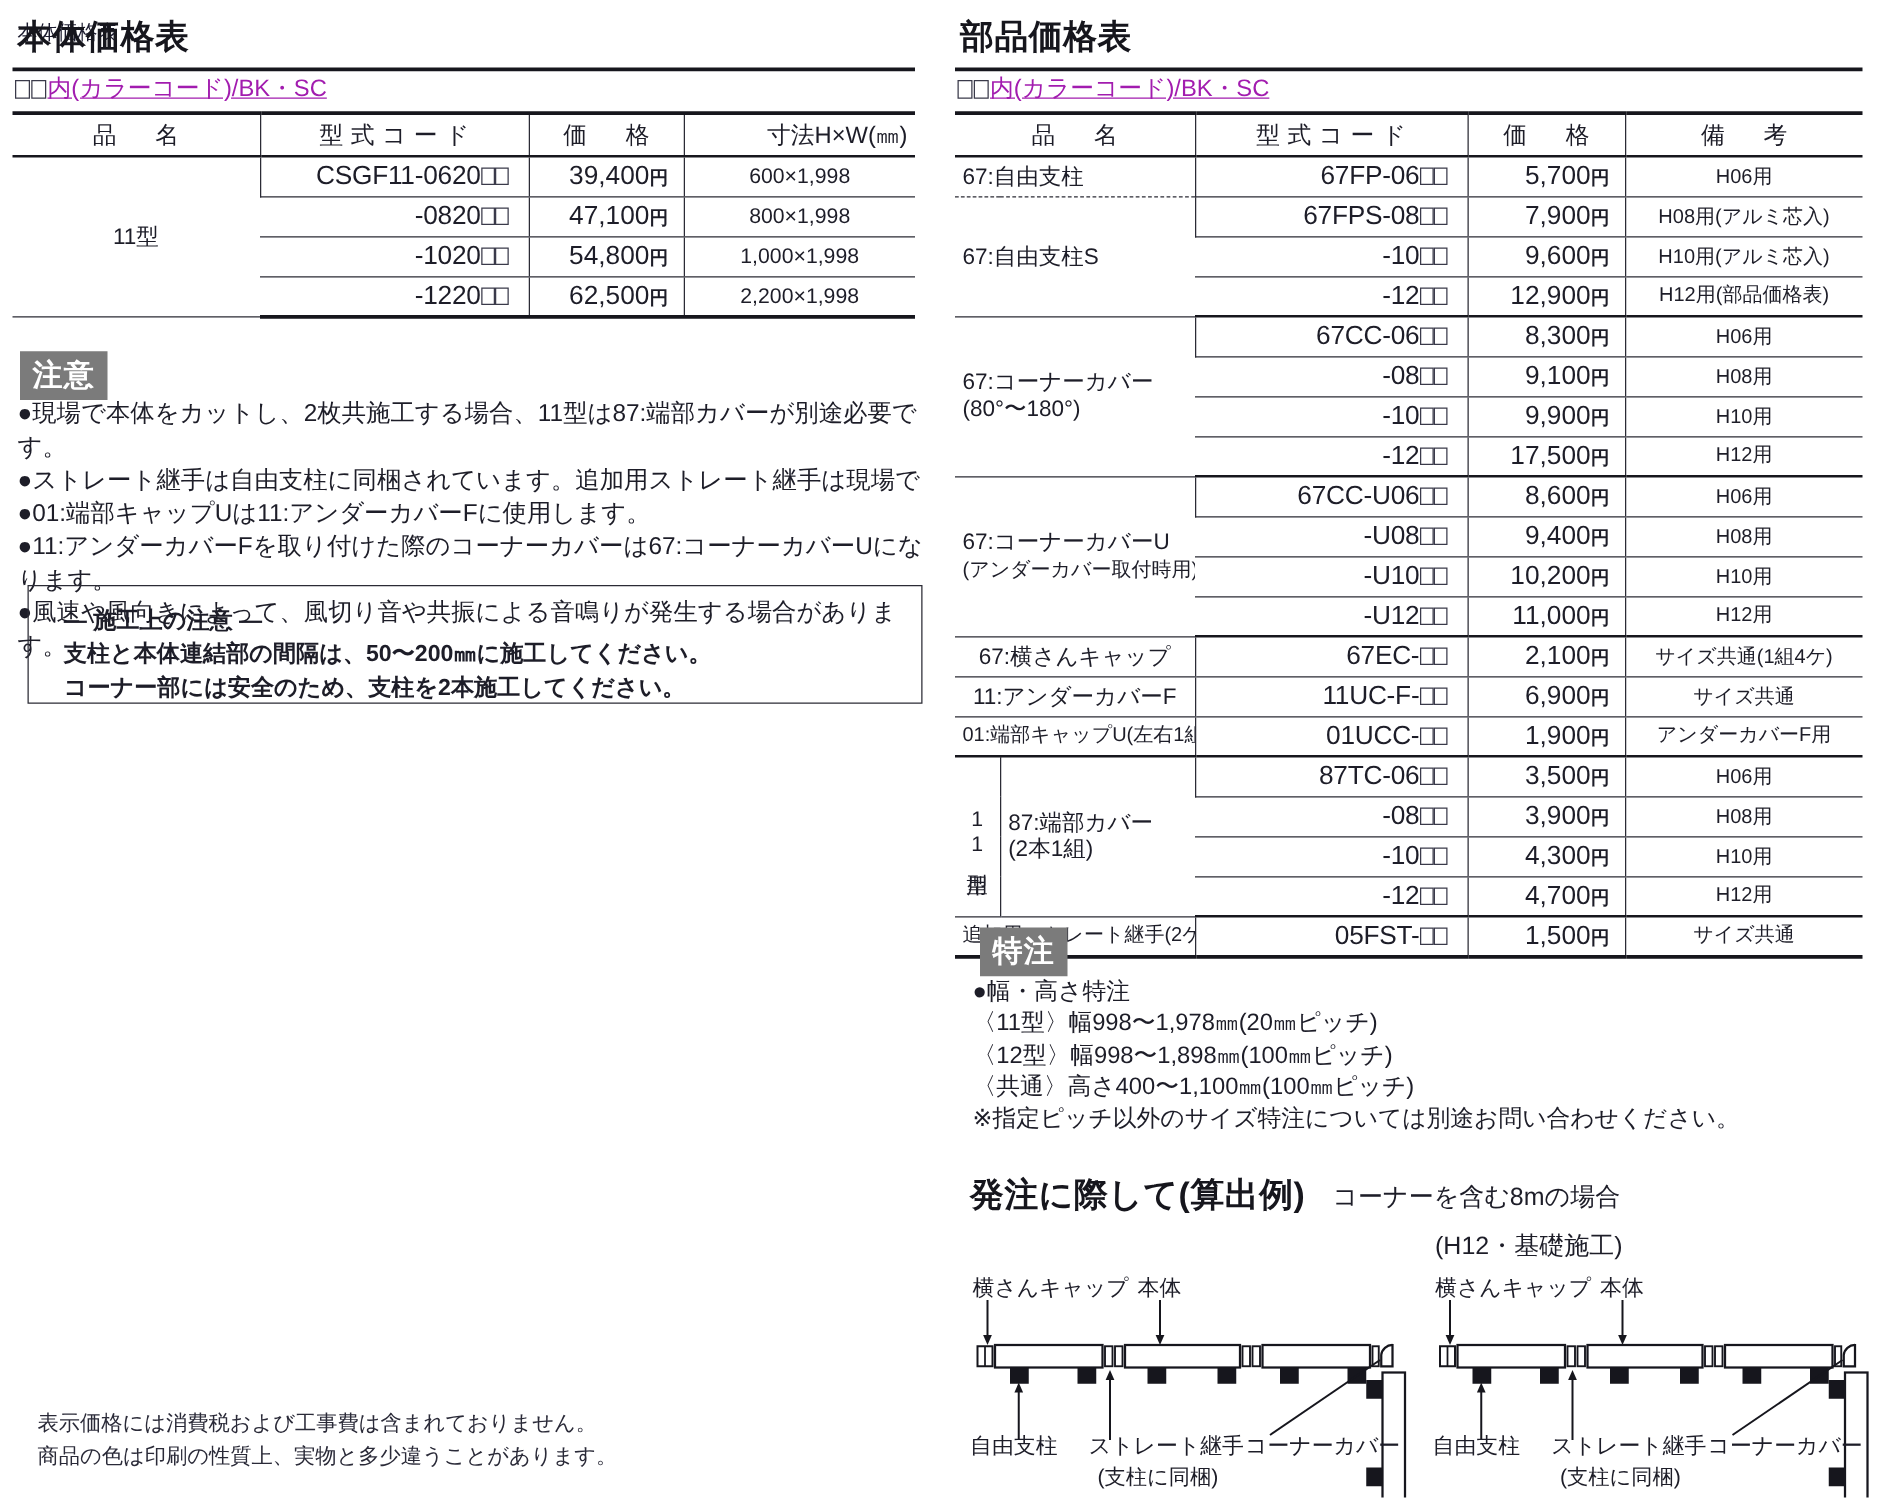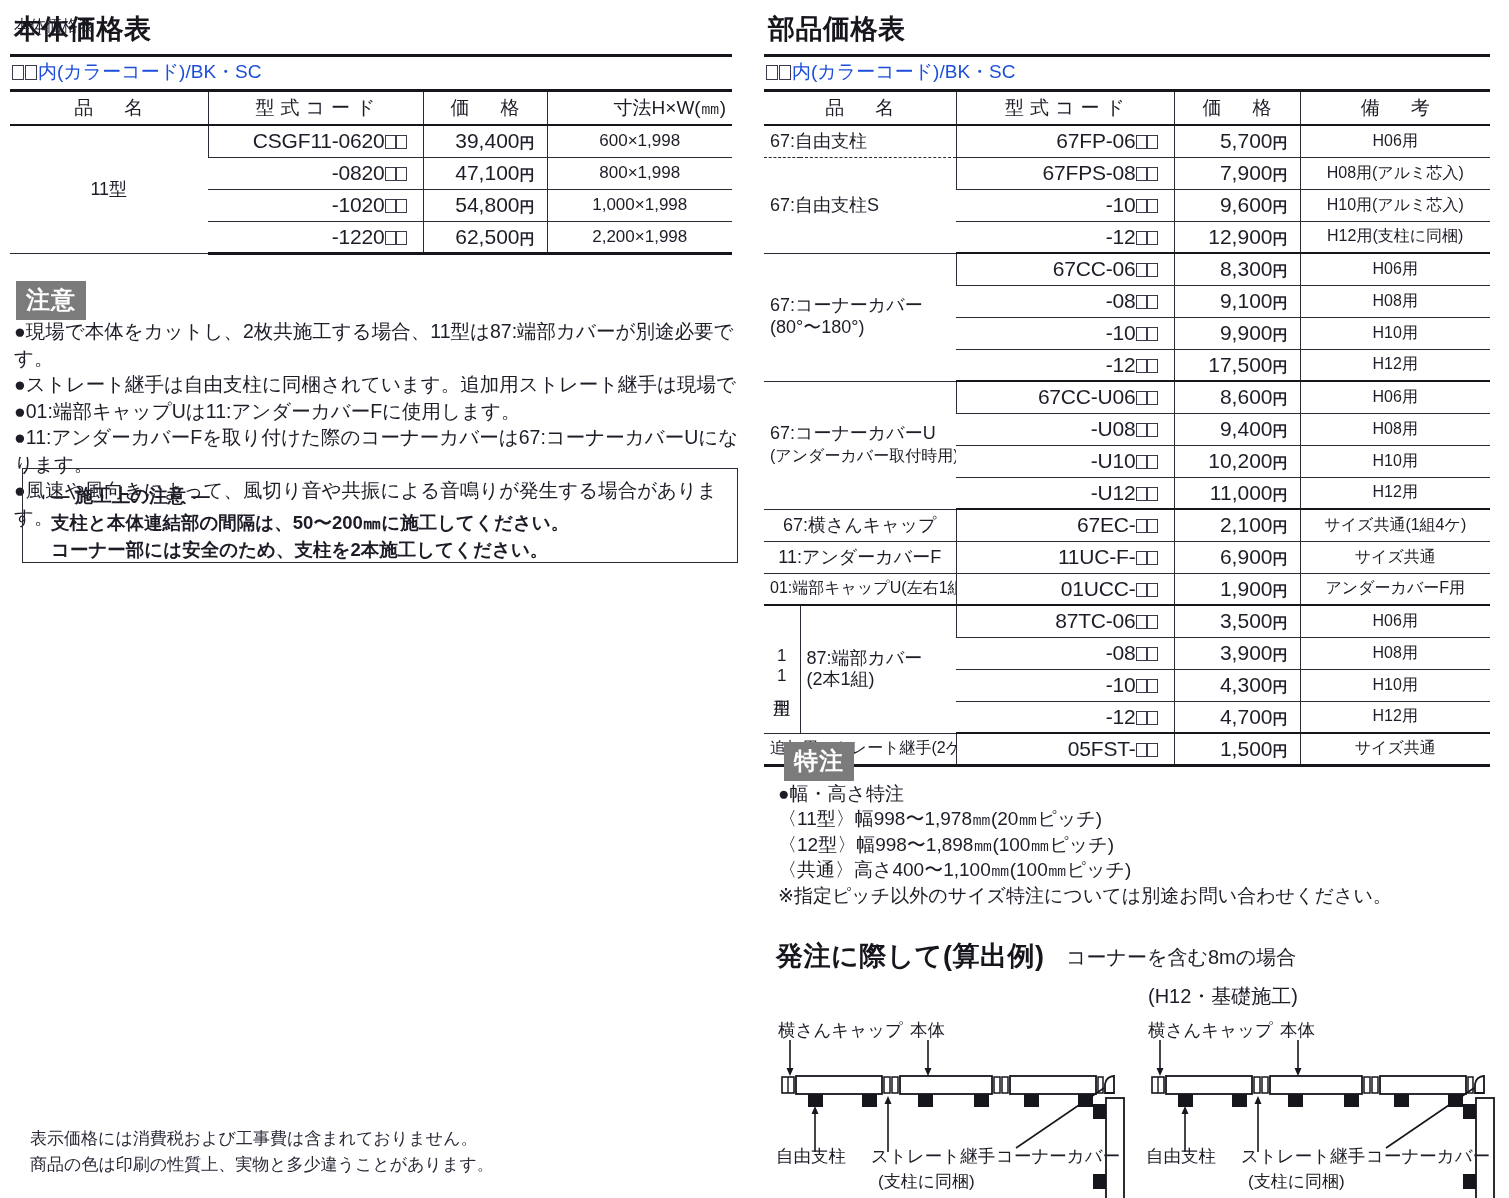--- a/index.html
+++ b/index.html
@@ -27,22 +27,23 @@
     letter-spacing: 0.5px;
     color: #16161d;
     line-height: 1;
   }
   .rule-thick {
     border-top: 3px solid #16161d;
   }
   .color-code {
     font-size: 19px;
     line-height: 1.1;
-    color: #1d4ed8;
+    color: #a21caf;
     white-space: nowrap;
+    text-decoration: underline;
   }
   .sq {
     display: inline-block;
     width: 12px; height: 15px;
     border: 1.5px solid #3a3a4a;
     margin-right: 1px;
     vertical-align: -2px;
     box-sizing: border-box;
   }
 
@@ -267,21 +268,21 @@
         <td class="remark no-right">H08用(アルミ芯入)</td>
       </tr>
       <tr style="height:32px">
         <td class="code"><span>-10</span><span class="sq-sm"></span><span class="sq-sm"></span></td>
         <td class="price-v"><span>9,600</span><span class="yen">円</span></td>
         <td class="remark no-right">H10用(アルミ芯入)</td>
       </tr>
       <tr class="heavy-bottom" style="height:32px">
         <td class="code"><span>-12</span><span class="sq-sm"></span><span class="sq-sm"></span></td>
         <td class="price-v"><span>12,900</span><span class="yen">円</span></td>
-        <td class="remark no-right">H12用(支柱に同梱)</td>
+        <td class="remark no-right">H12用(部品価格表)</td>
       </tr>
 
       <tr style="height:32px">
         <td colspan="2" rowspan="4" class="namecell lft cell-two-line">
           <span>67:コーナーカバー</span><br>
           <span>(80°〜180°)</span>
         </td>
         <td class="code"><span>67CC-06</span><span class="sq-sm"></span><span class="sq-sm"></span></td>
         <td class="price-v"><span>8,300</span><span class="yen">円</span></td>
         <td class="remark no-right">H06用</td>

